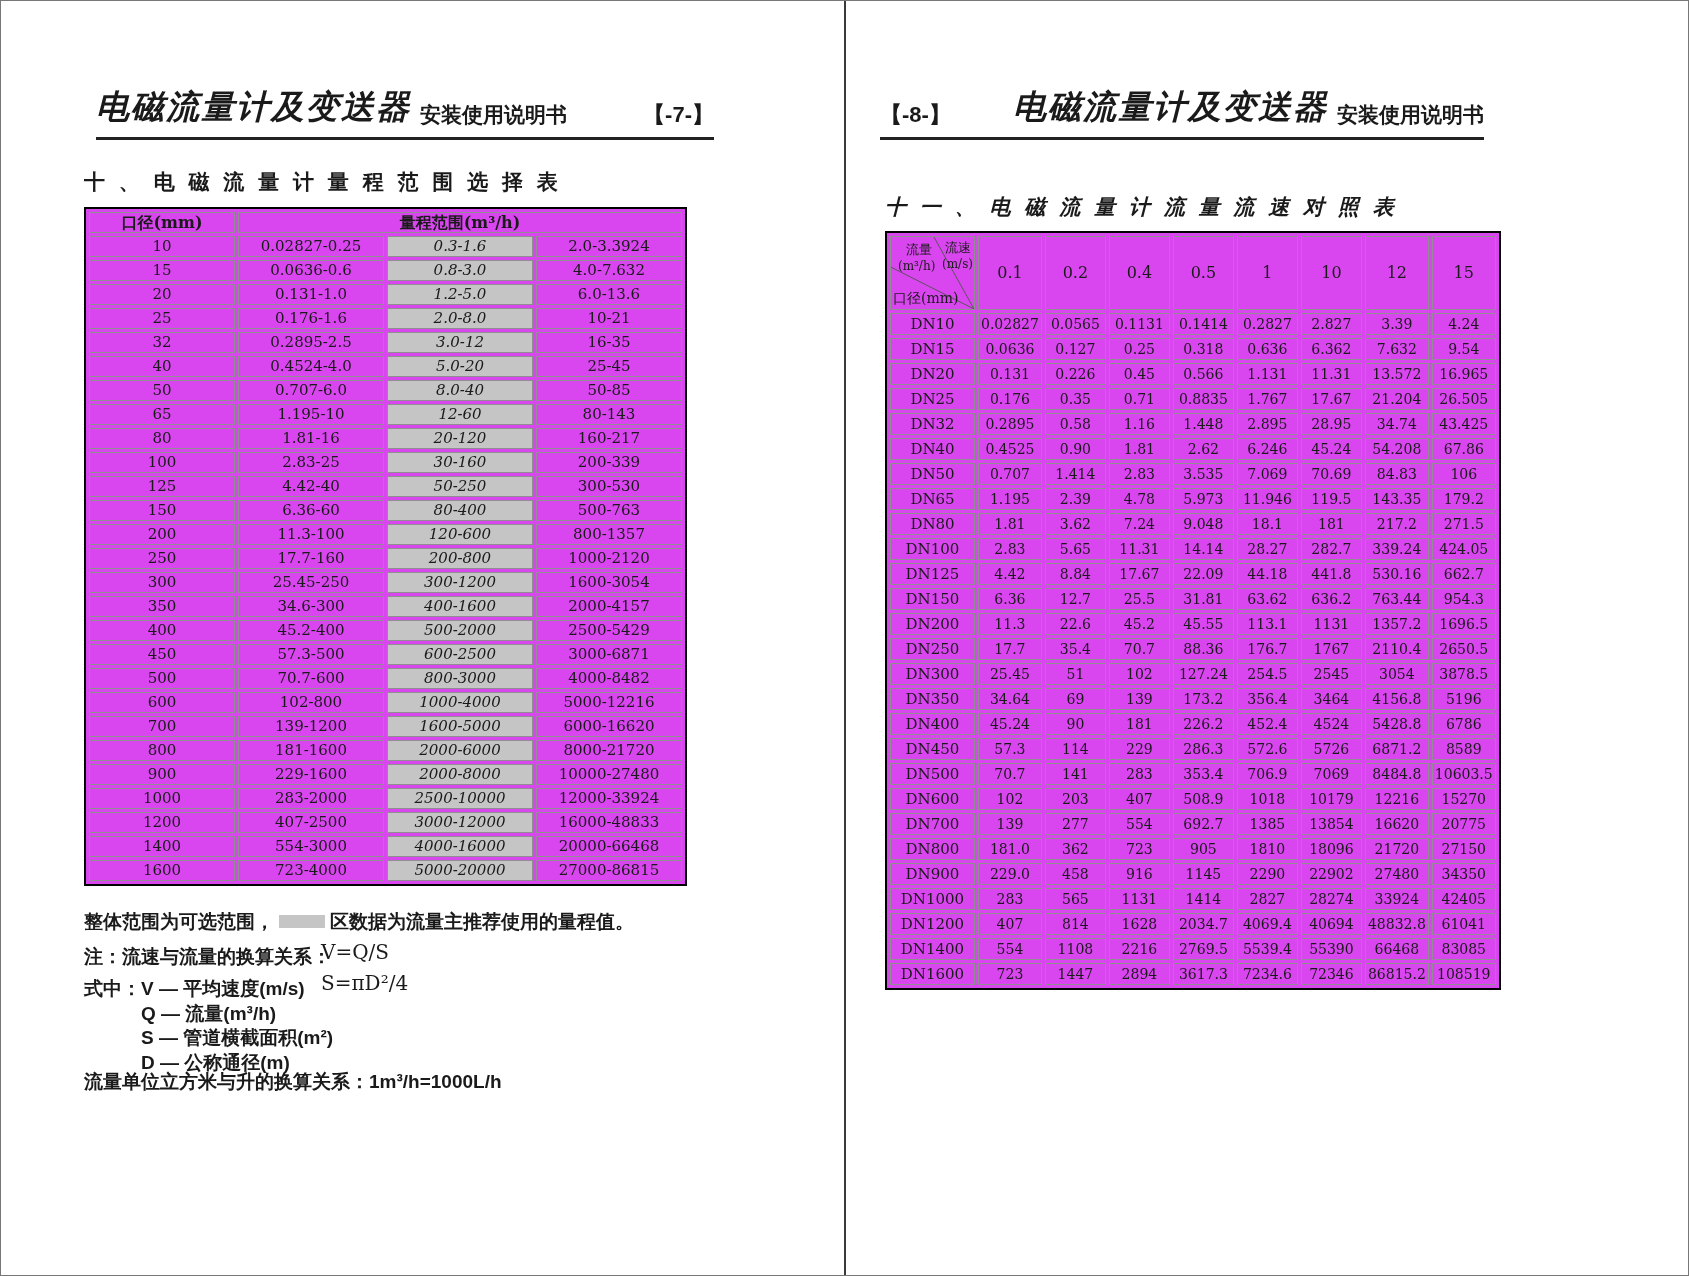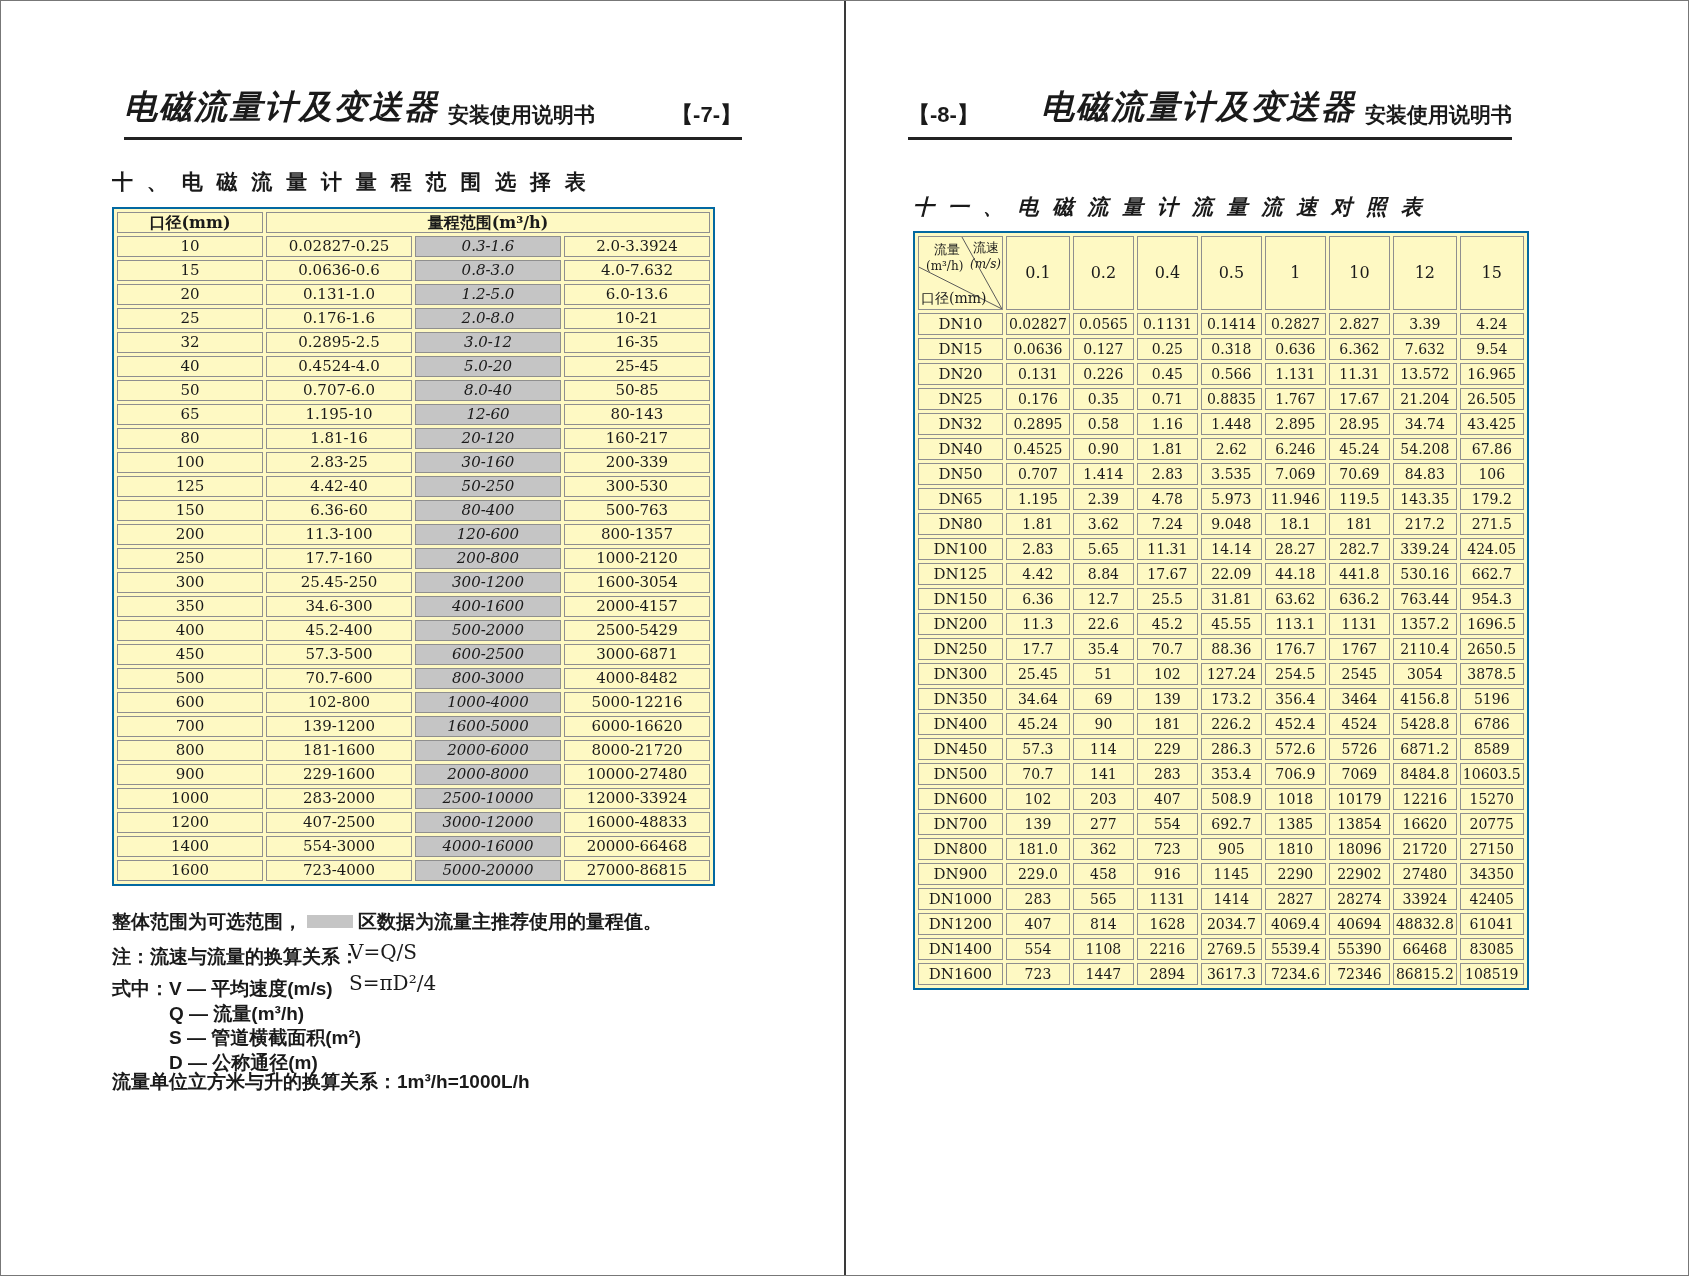--- a/index.html
+++ b/index.html
@@ -2,21 +2,21 @@
 <html style="--shade: #c5c5c5;"><head>
 <meta charset="utf-8">
 <style>
   html,body{margin:0;padding:0;background:#e8e8e8;}
   .canvas{
     position:relative;width:1689px;height:1276px;background:#ffffff;
     border:1px solid #777;box-sizing:border-box;overflow:hidden;
     font-family:"DejaVu Serif","Liberation Serif",serif;color:#1a1a1a;
   }
   .page-divider{position:absolute;left:843px;top:0;width:2px;height:100%;background:#3a3a3a;}
-  .page{position:absolute;top:0;height:100%;margin-left:28px;}
+  .page{position:absolute;top:0;height:100%;}
   #left-page{left:0;width:843px;}
   #right-page{left:845px;width:844px;}
 
   
   .doc-header{
     position:absolute;display:flex;align-items:flex-end;
     border-bottom:3px solid #222;padding-bottom:7px;
   }
   #left-page .doc-header{left:95px;top:84px;width:618px;}
   #right-page .doc-header{left:34px;top:84px;width:604px;}
@@ -28,21 +28,21 @@
 
   
   .section-title{
     position:absolute;
     font:bold 21px "Liberation Sans",sans-serif;letter-spacing:4px;white-space:nowrap;
   }
   #left-page .section-title{left:83px;top:167px;width:603px;}
   #right-page .section-title{left:39px;top:192px;width:606px;font-style:italic;}
 
   
-  table.scan{border-collapse:separate;border-spacing:3px;border:2px solid #0369a1;background:#fef9c3;table-layout:fixed;}
+  table.scan{border-collapse:separate;border-spacing:3px;border:2px solid #000000;background:#d946ef;table-layout:fixed;}
   table.scan td,table.scan th{
     border:1px solid #8f8f8f;text-align:center;vertical-align:middle;
     padding:0 2px;box-sizing:border-box;overflow:hidden;white-space:nowrap;
     font:15px/19px "DejaVu Serif","Liberation Serif",serif;font-weight:normal;
   }
   
   #range-table{position:absolute;left:83px;top:206px;}
   #range-table td{height:21px;width:146px;}
   #range-table tr.hdr td{font-weight:bold;font-size:16px;}
   #range-table td.shaded{background:var(--shade,#c5c5c5);font-style:italic;}
@@ -51,21 +51,21 @@
   #velocity-table{position:absolute;left:39px;top:230px;}
   #velocity-table td{height:22px;width:61px;font-size:14px;line-height:20px;}
   #velocity-table td.rowhead{width:85px;font-size:15px;}
   #velocity-table tr.vhdr td{height:74px;font-size:16px;}
   #velocity-table td.corner{position:relative;padding:0;}
   .corner svg{position:absolute;left:0;top:0;width:100%;height:100%;}
   .corner span{position:absolute;font-size:13px;line-height:14px;white-space:nowrap;}
   .c-flow{left:15px;top:6px;}
   .c-flow-unit{left:7px;top:22px;font-size:12px !important;}
   .c-vel{right:3px;top:4px;}
-  .c-vel-unit{right:1px;top:20px;font-size:12px !important;font-style:italic;}
+  .c-vel-unit{right:1px;top:20px;font-size:12px !important;}
   .c-dia{left:2px;bottom:4px;font-size:14px !important;}
 
   
   .note{position:absolute;font:bold 19px "Liberation Sans",sans-serif;white-space:nowrap;}
   #note-legend{left:83px;top:908px;}
   .legend-swatch{display:inline-block;width:46px;height:13px;background:var(--shade,#c5c5c5);margin:0 5px;vertical-align:baseline;}
   #note-conv{left:83px;top:943px;}
   #note-formulas{left:320px;top:936px;font:20px/31px "DejaVu Serif","Liberation Serif",serif;font-weight:normal;position:absolute;white-space:nowrap;}
   #note-where{left:83px;top:976px;line-height:24.5px;}
   #note-where .ind{padding-left:57px;font-weight:bold;}

